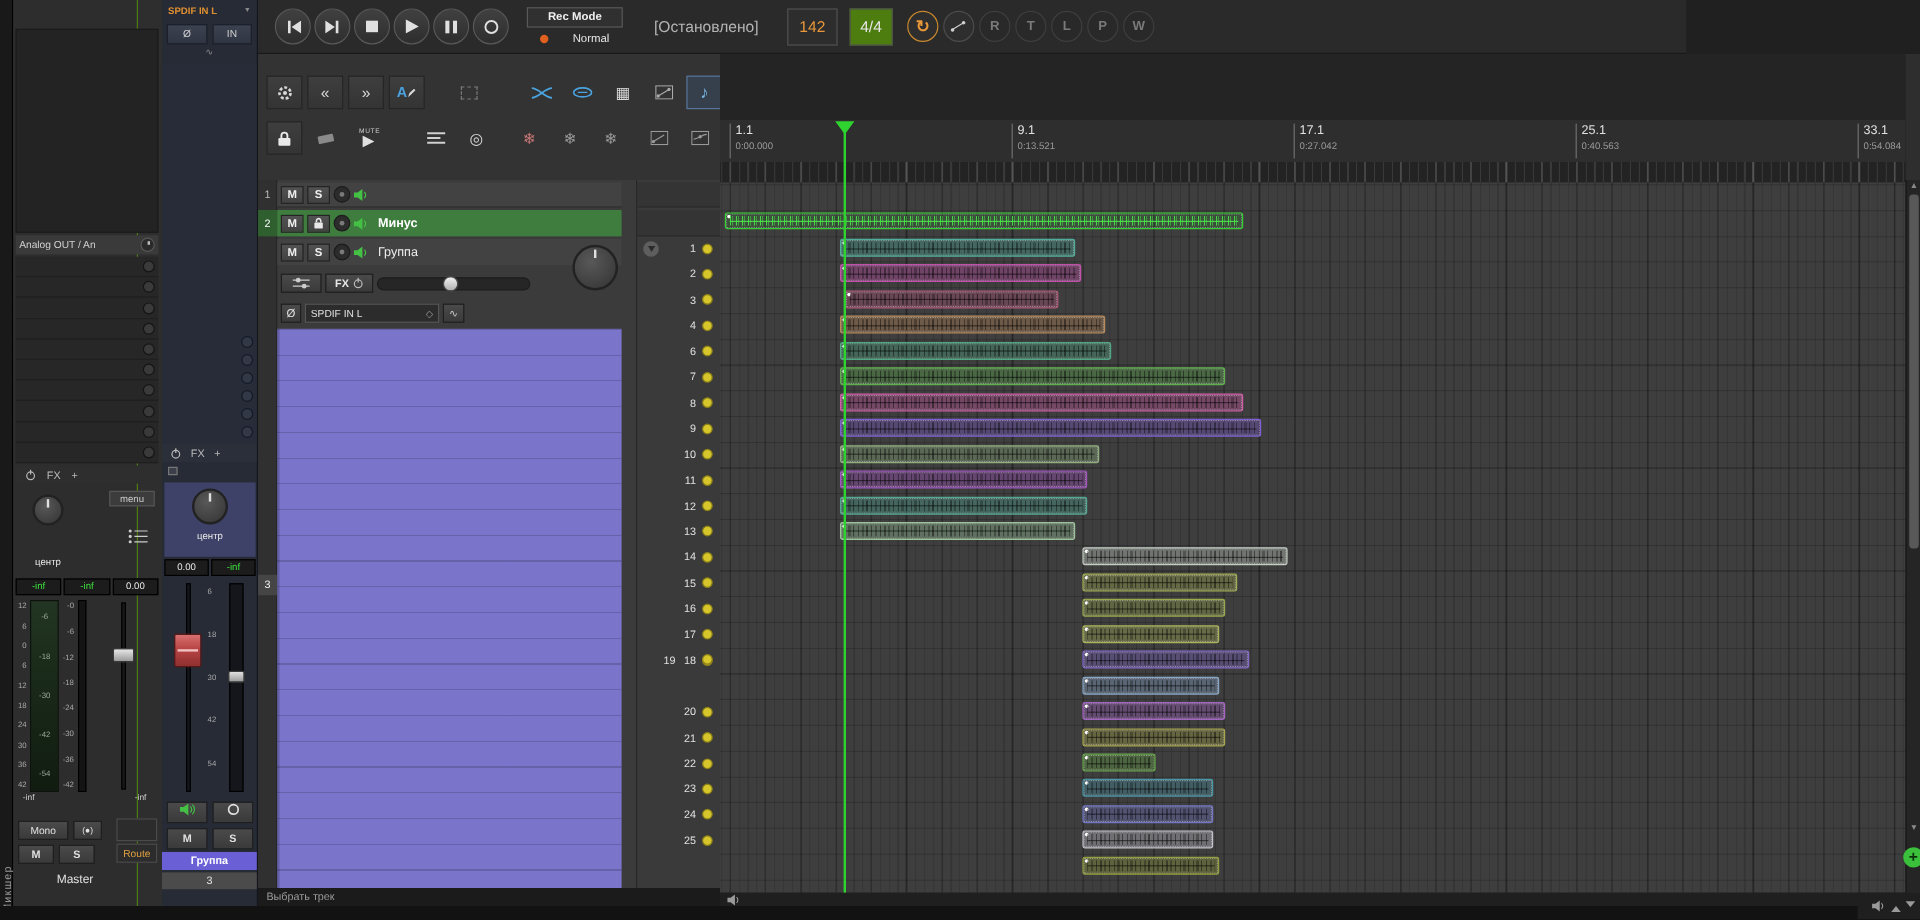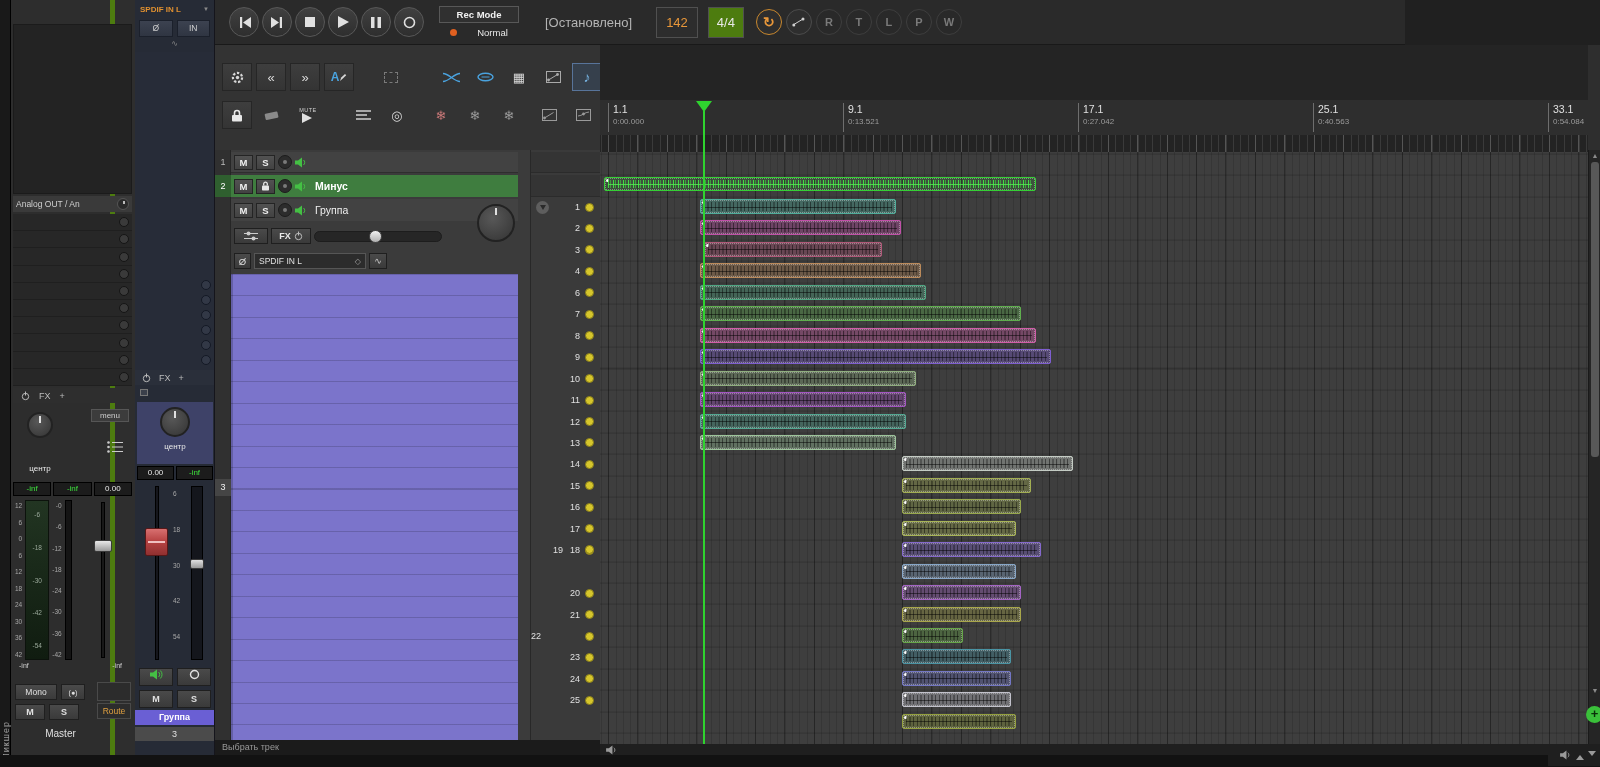--- a/index.html
+++ b/index.html
@@ -6,21 +6,21 @@
 html,body{background:#141414;}
 body{font-family:"Liberation Sans",sans-serif;}
 #app{position:relative;width:1600px;height:767px;background:#2e2e2e;overflow:hidden;color:#ccc;font-size:9px;}
 
 
 .rail{position:absolute;left:0;top:0;width:11px;height:767px;background:#191919;border-right:1px solid #000;}
 .rail-text{position:absolute;bottom:6px;left:1px;writing-mode:vertical-rl;transform:rotate(180deg);font-size:9px;color:#9a9a9a;letter-spacing:1px;}
 
 
 .strip{position:absolute;top:0;height:755px;}
-.strip.master{left:11px;width:104px;background:#2d2d2d;border-right:5px solid #4d7c0f;}
+.strip.master{left:11px;width:104px;background:#2d2d2d;border-right:1px solid #4d7c0f;}
 .strip.group{left:135px;width:80px;background:#262b36;border-right:1px solid #15151c;}
 .m-topbox{position:absolute;left:2px;top:24px;width:119px;height:170px;background:#232323;border:1px solid #1b1b1b;}
 .m-io{position:absolute;left:2px;top:196px;width:119px;height:16px;background:#3a3a3a;display:flex;align-items:center;justify-content:space-between;padding:0 3px;font-size:8.5px;color:#d0d0d0;white-space:nowrap;overflow:hidden;}
 .io-knob{width:12px;height:12px;border-radius:50%;background:#2a2a2a;border:1px solid #555;position:relative;flex:0 0 auto;}
 .io-knob::after{content:'';position:absolute;left:5px;top:2px;width:2px;height:3px;background:#bbb;}
 .m-list{position:absolute;left:2px;top:214px;width:119px;height:172px;background:#272727;display:flex;flex-direction:column;}
 .mrow{flex:1;border-bottom:1px solid #1f1f1f;position:relative;}
 .mrow-circle{position:absolute;right:3px;top:50%;margin-top:-5px;width:10px;height:10px;border-radius:50%;background:#3a3a3a;border:1px solid #151515;}
 .m-fxrow{position:absolute;left:2px;top:388px;width:119px;height:15px;display:flex;align-items:center;gap:9px;padding-left:8px;color:#bbb;font-size:9px;background:#2e2e2e;}
 .m-panarea{position:absolute;left:2px;top:404px;width:119px;height:78px;}
@@ -692,21 +692,21 @@
           <div class="lane-dot"></div>
         </div>
         <div class="lane-row" style="top: 432.6px;">
           <div class="lane-num">20</div>
           <div class="lane-dot"></div>
         </div>
         <div class="lane-row" style="top: 454.05px;">
           <div class="lane-num">21</div>
           <div class="lane-dot"></div>
         </div>
-        <div class="lane-row" style="top: 475.5px; justify-content: space-between;">
+        <div class="lane-row" style="top: 475.5px;">
           <div class="lane-num">22</div>
           <div class="lane-dot"></div>
         </div>
         <div class="lane-row" style="top: 496.95px;">
           <div class="lane-num">23</div>
           <div class="lane-dot"></div>
         </div>
         <div class="lane-row" style="top: 518.4px;">
           <div class="lane-num">24</div>
           <div class="lane-dot"></div>

